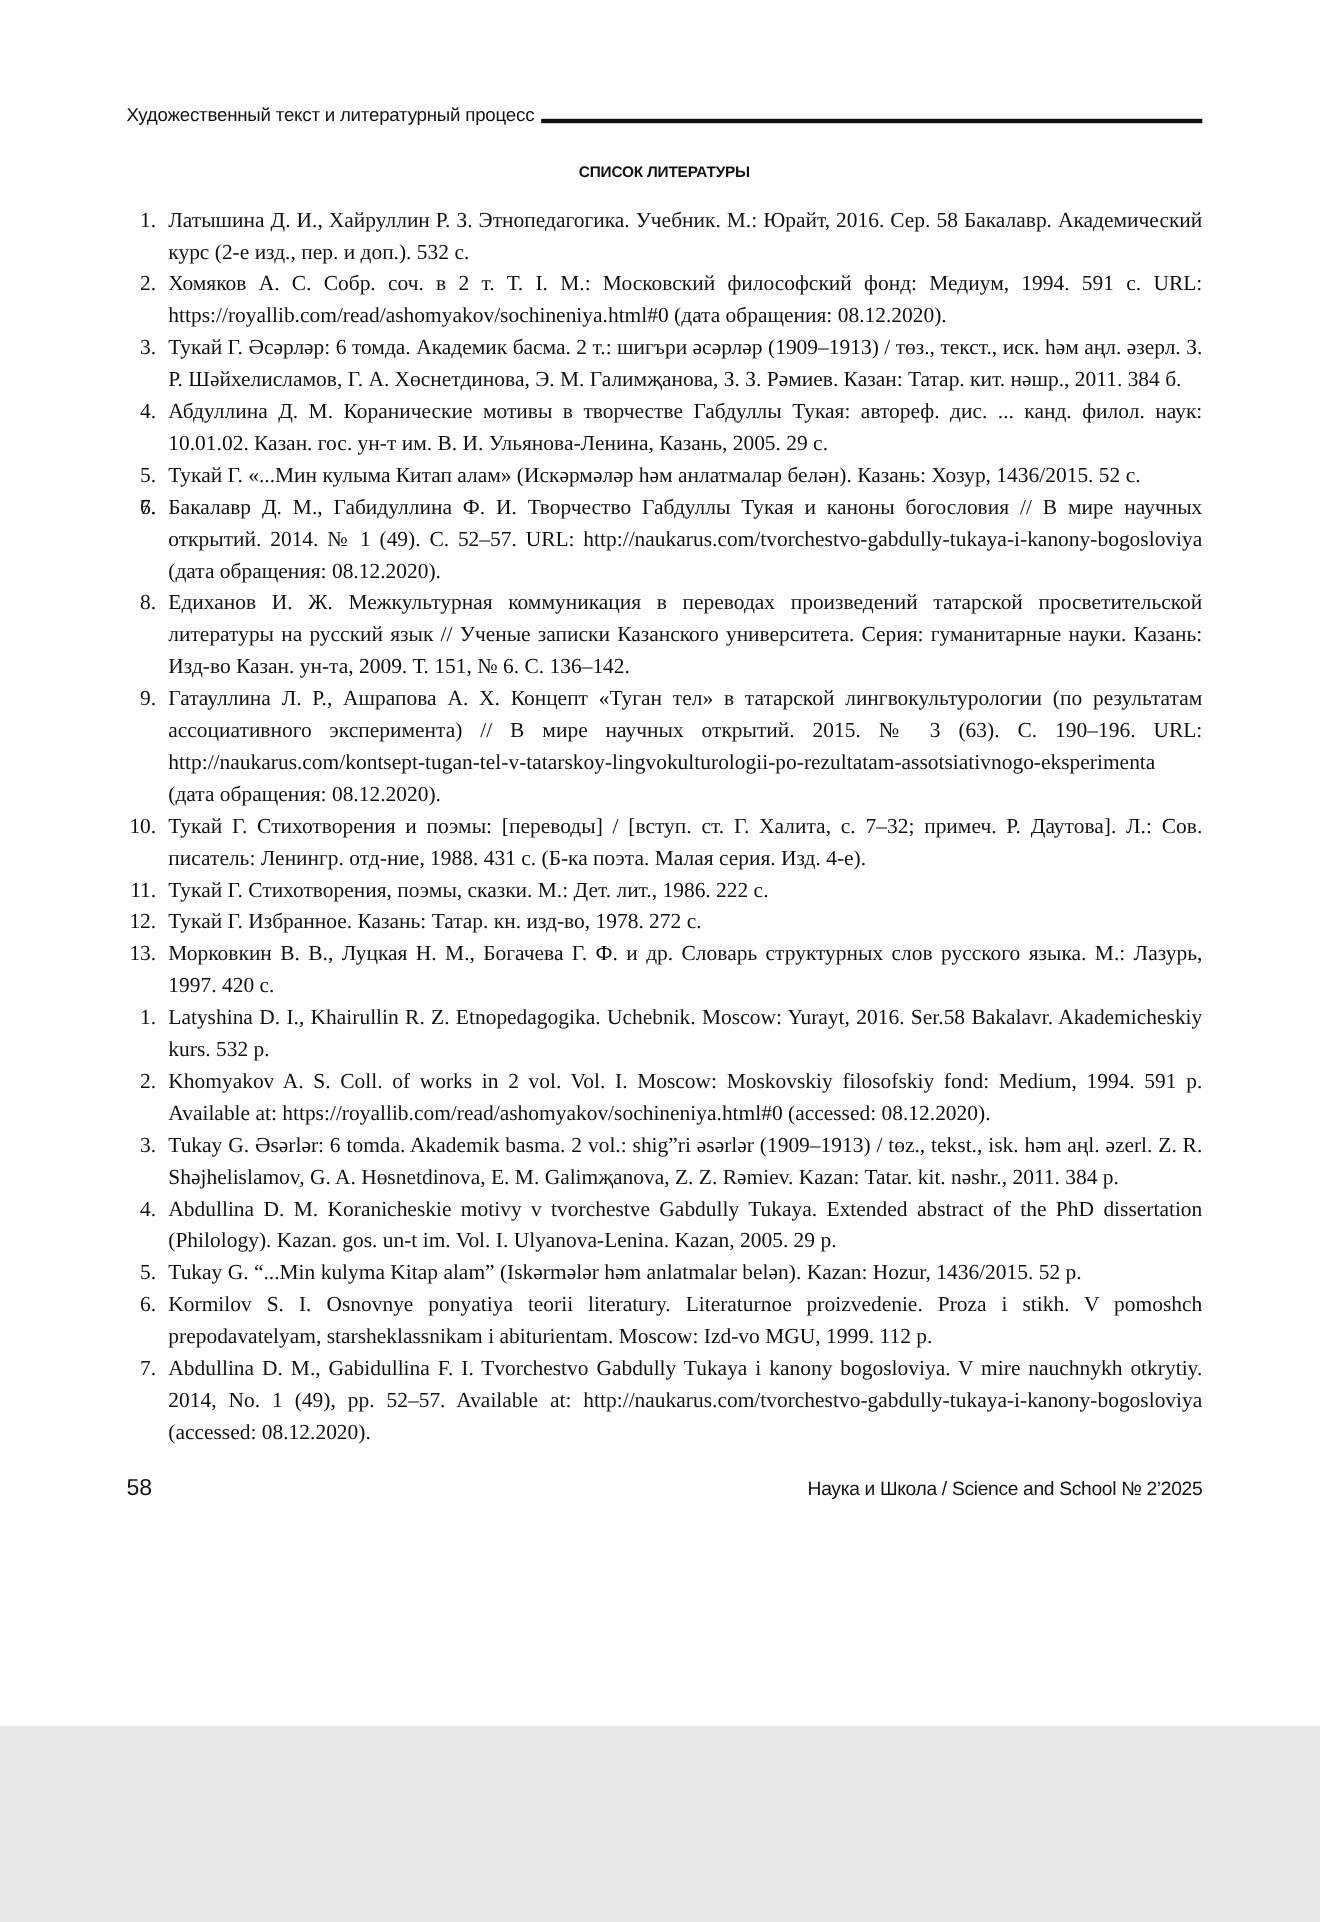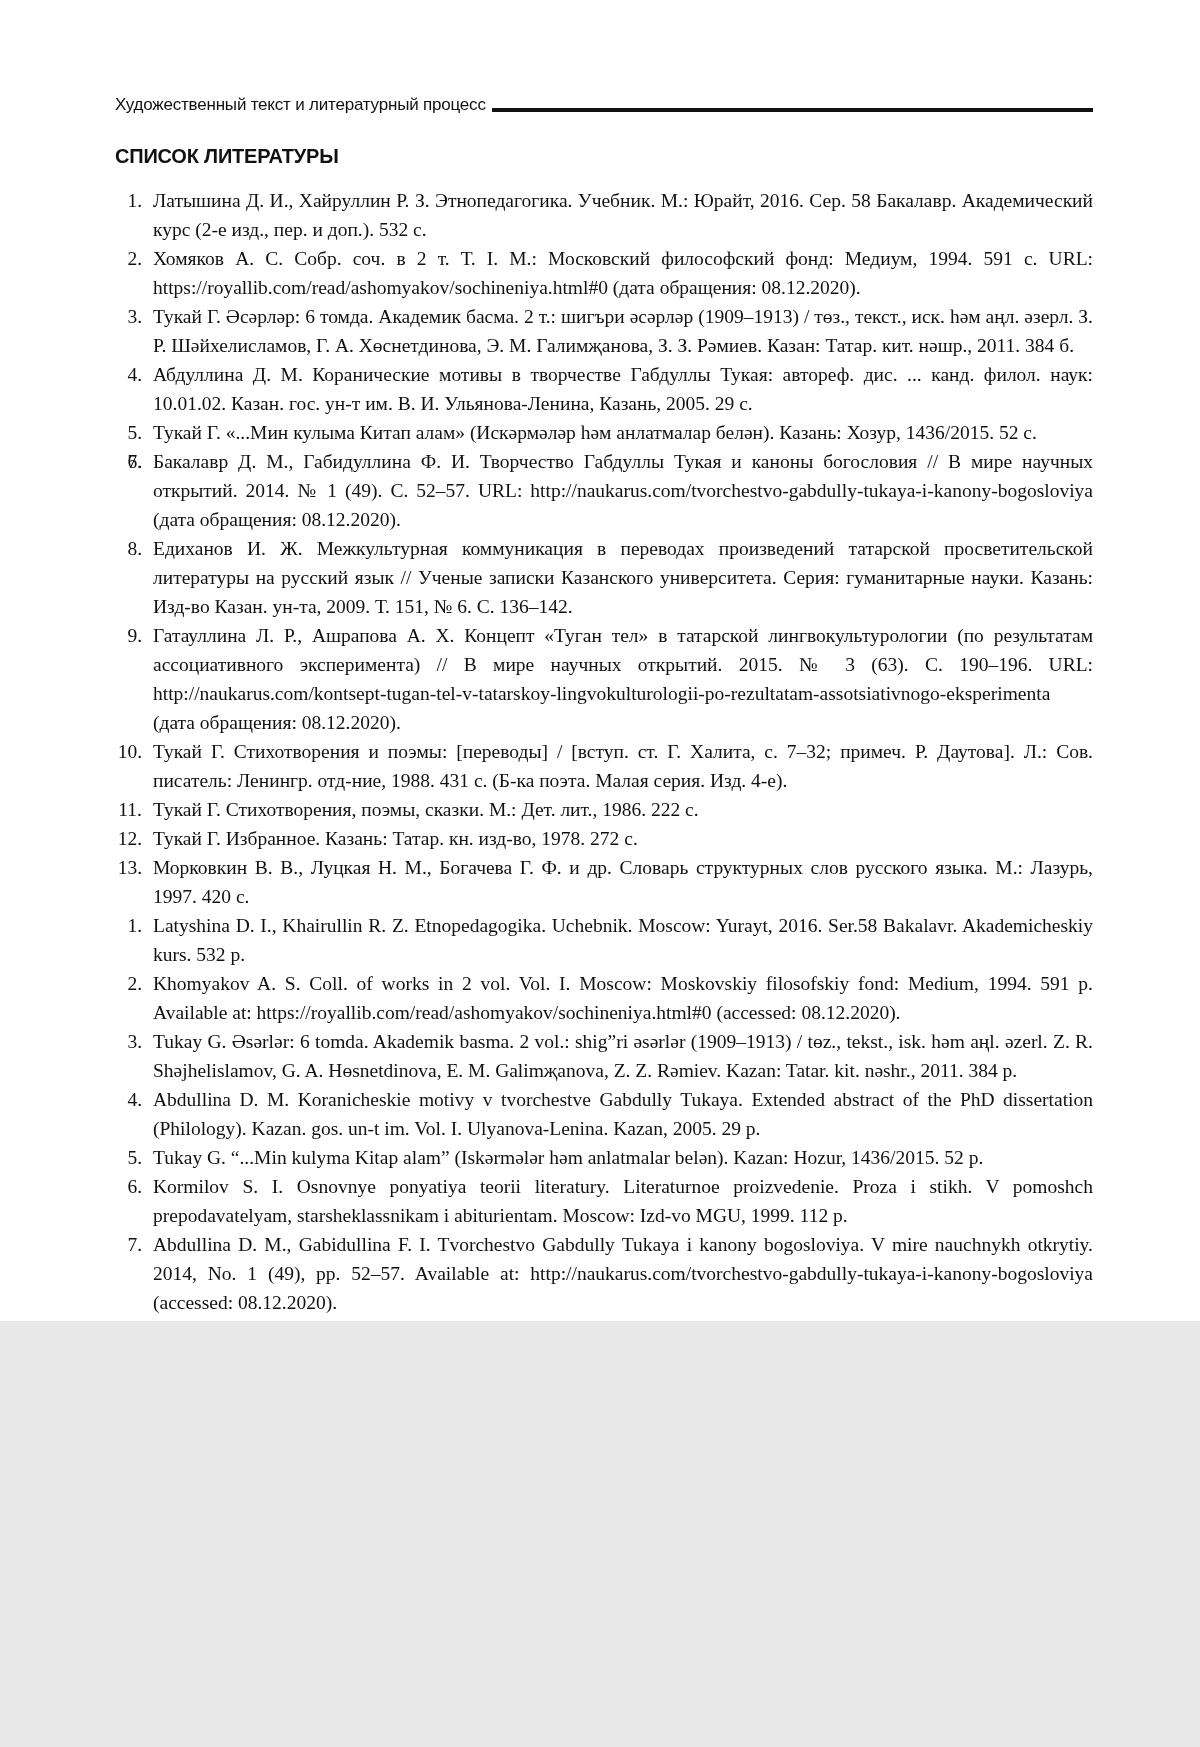--- a/index.html
+++ b/index.html
@@ -1,19 +1,19 @@
 <!DOCTYPE html>
 <html lang="ru"><head>
 <meta charset="utf-8">
 <style>
   html, body { margin: 0; padding: 0; background: #e8e8e8; }
   .page {
     position: relative;
     width: 1200px;
-    height: 1321px;
+    height: 1569px;
     margin: 0 auto;
     background: #ffffff;
     box-sizing: border-box;
     padding: 95px 107px 0 115px;
     color: #111111;
     overflow: hidden;
   }
   
   .running-header {
     display: flex;
@@ -27,23 +27,23 @@
   .running-header .rule {
     flex: 1 1 auto;
     border-bottom: 4px solid #111;
     margin-left: 6px;
     margin-bottom: 3px;
   }
   
   h1.section-title, h2.section-title {
     font-family: "Liberation Sans", sans-serif;
     font-weight: bold;
-    font-size: 20px;
+    font-size: 14px;
     letter-spacing: -0.2px;
-    text-align: left;
+    text-align: center;
     margin: 30px 0 19px 0;
     line-height: 22px;
   }
   h2.section-title { margin: 32px 0 28px 0; }
   
   ol.ref-list {
     list-style: none;
     margin: 0;
     padding: 0;
     font-family: "Liberation Serif", serif;

